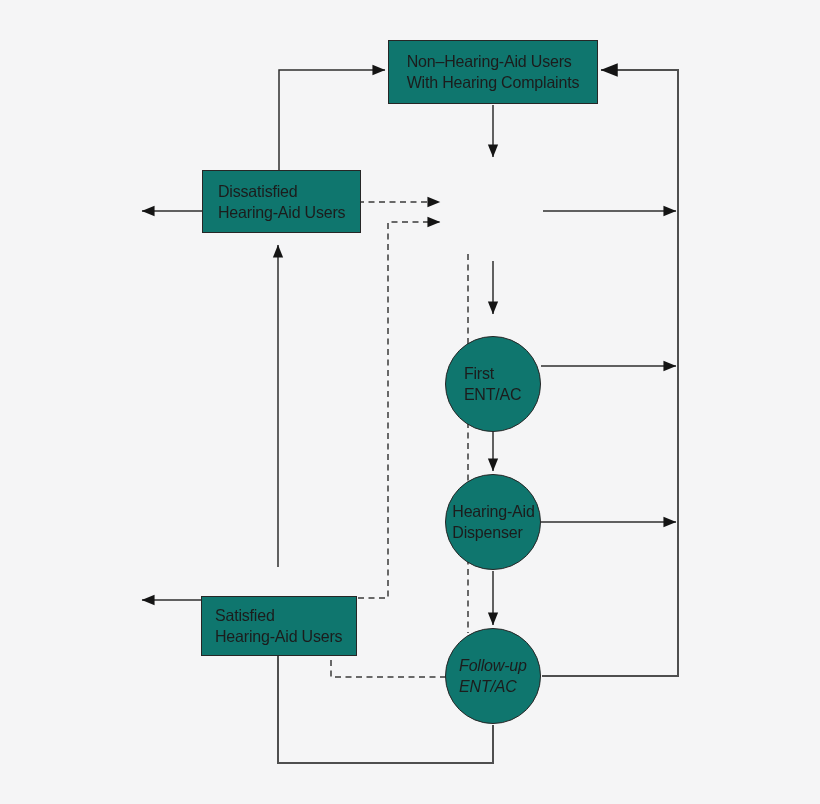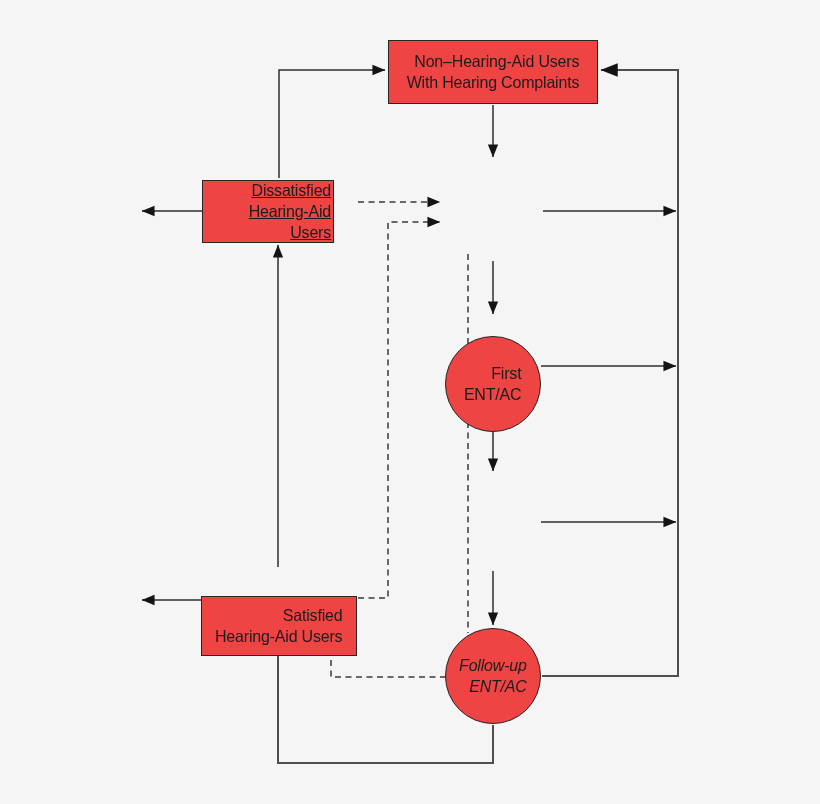--- a/index.html
+++ b/index.html
@@ -10,35 +10,35 @@
   .canvas{
     position:relative;
     width:820px;height:804px;
     background:#f5f5f6;
     overflow:hidden;
   }
   .edges{position:absolute;left:0;top:0;width:820px;height:804px;}
   .node{
     position:absolute;
     box-sizing:border-box;
-    background:#ef4444;
+    background:#0f766e;
     border:1.6px solid #262626;
     display:flex;align-items:center;justify-content:center;
-    text-align:right;
+    text-align:left;
     color:#1c1c1c;
     font-size:16.5px;
     line-height:21px;
     letter-spacing:-0.2px;
   }
   .node .lbl{white-space:pre-line;transform:scaleX(0.97);}
   .box{border-radius:0;}
   .circle{border-radius:50%;}
   
   #n-top{left:388px;top:40px;width:210px;height:64px;}
-  #n-dissatisfied{left:202px;top:180px;width:132px;height:63px;text-decoration:underline;}
+  #n-dissatisfied{left:202px;top:170px;width:159px;height:63px;}
   #n-satisfied{left:201px;top:596px;width:156px;height:60px;}
   #n-gp{left:443px;top:160px;width:100px;height:100px;}
   #n-first{left:445px;top:336px;width:96px;height:96px;}
   #n-dispenser{left:445px;top:474px;width:96px;height:96px;}
   #n-followup{left:445px;top:628px;width:96px;height:96px;font-style:italic;}
   .s{stroke:#2e2e2e;stroke-width:1.5;fill:none;}
   .loop{stroke:#4f4f4f;stroke-width:2;fill:none;}
   .d{stroke:#3a3a3a;stroke-width:1.5;fill:none;stroke-dasharray:6 4.5;}
 </style>
 </head>
@@ -93,19 +93,23 @@
     <span class="lbl">Satisfied
 Hearing-Aid Users</span>
   </div>
 
 
   <div class="node circle" id="n-first">
     <span class="lbl">First
 ENT/AC</span>
   </div>
 
+  <div class="node circle" id="n-dispenser">
+    <span class="lbl">Hearing-Aid
+Dispenser</span>
+  </div>
 
   <div class="node circle" id="n-followup">
     <span class="lbl">Follow-up
 ENT/AC</span>
   </div>
 
 </div>
 
 </body></html>

